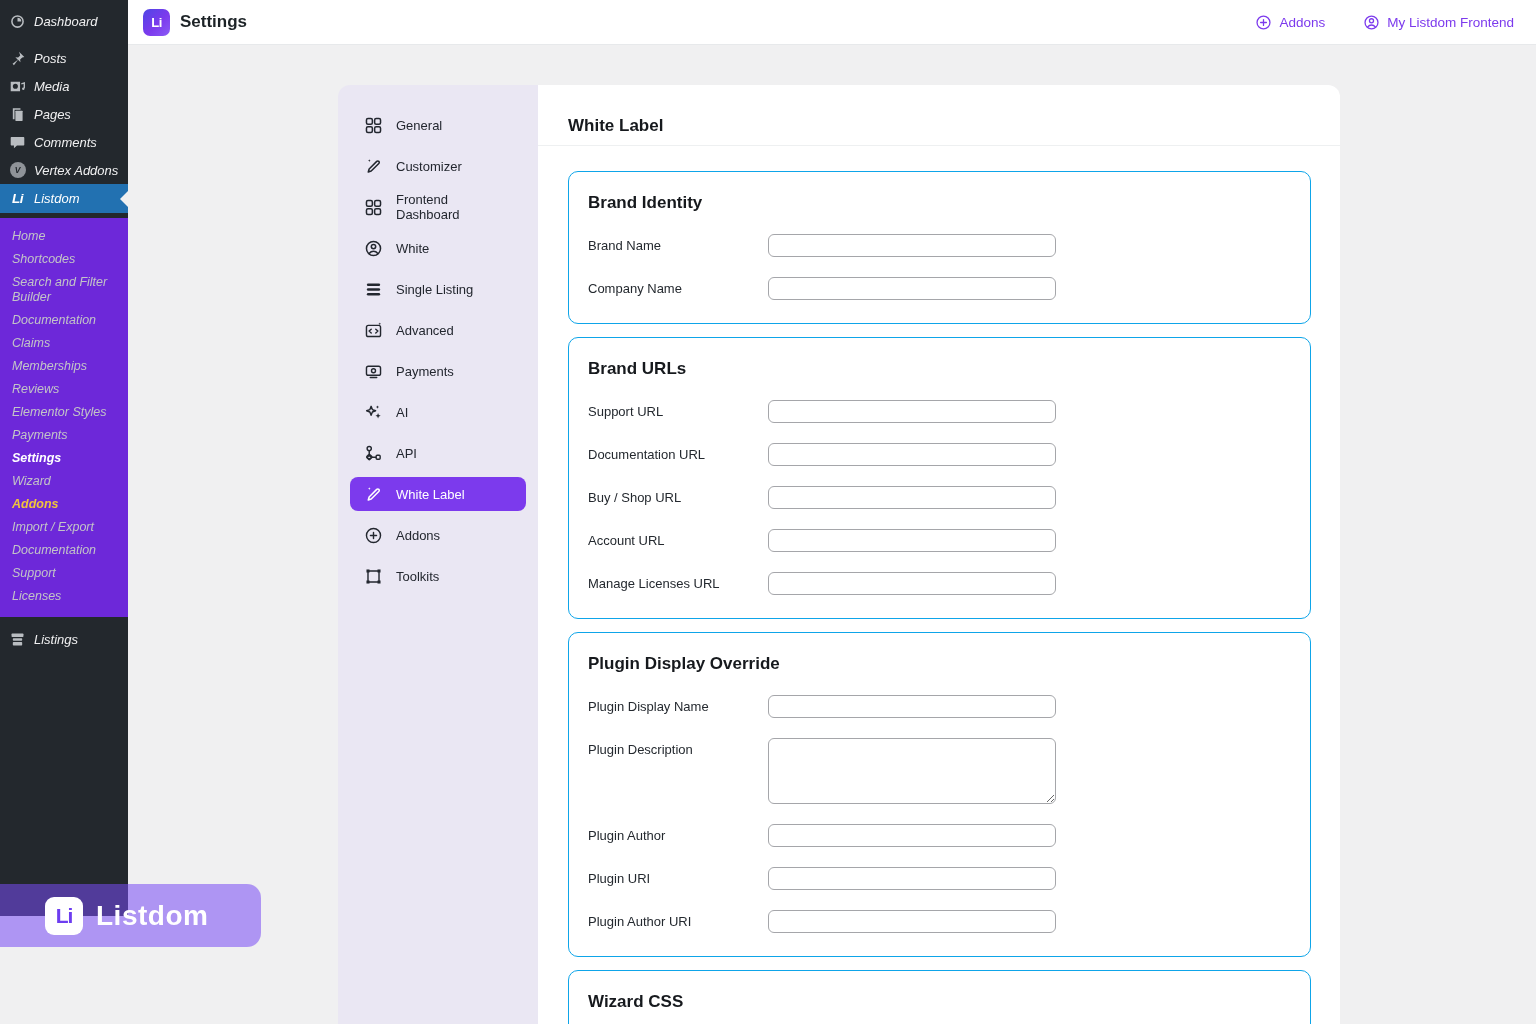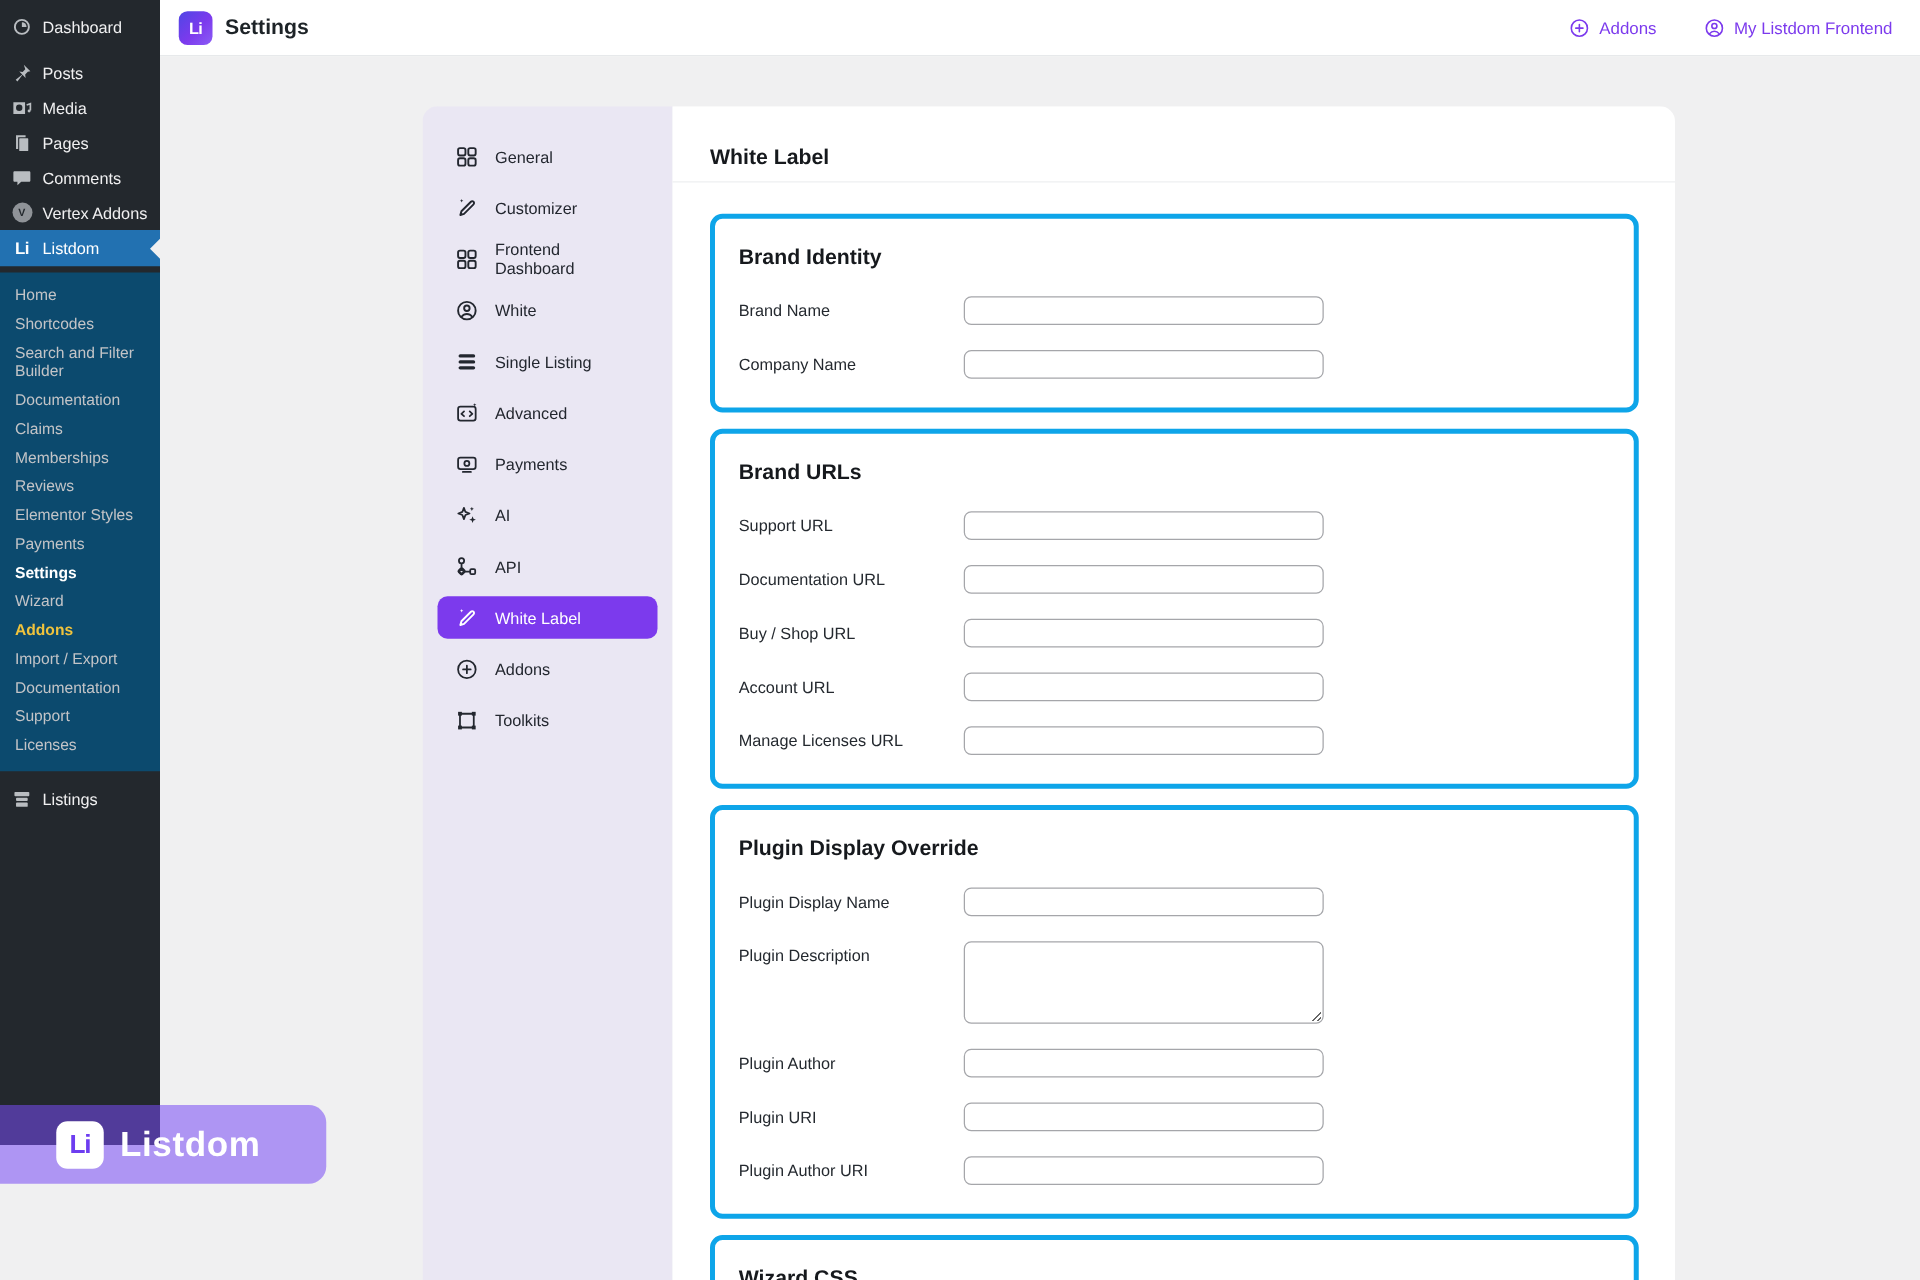--- a/index.html
+++ b/index.html
@@ -2,33 +2,33 @@
 <html><head>
 <meta charset="utf-8">
 <style>
   * { margin:0; padding:0; box-sizing:border-box; }
   html,body { width:1536px; height:1024px; overflow:hidden;
     font-family:"Liberation Sans","DejaVu Sans",sans-serif; background:#f0f0f1; }
   body { position:relative; }
 
   
   .wp-sidebar { position:absolute; left:0; top:0; width:128px; height:916px;
-    background:#23282d; z-index:2; padding-top:7px; }
+    background:#23282d; z-index:2; padding-top:7px;font-style:italic; }
   .wp-item { display:flex; align-items:center; gap:8px; height:28px; padding:0 8px 0 9px;
     color:#f0f0f1; font-size:13px; cursor:pointer; }
   .wp-item .wicon { width:17px; height:17px; flex:0 0 17px; color:#b9bdc1;
     display:flex; align-items:center; justify-content:center; }
   .wp-item.sep { margin-bottom:9px; }
   .wp-item.active-parent { background:#2271b1; color:#fff; height:29px; position:relative; }
   .wp-item.active-parent .wicon { color:#fff; }
   .wp-item.active-parent::after { content:""; position:absolute; right:-1px; top:50%;
     transform:translateY(-50%); border:9px solid transparent; border-right-color:#f0f0f1;
     border-left-width:0; }
   .wp-logo-li { font-weight:800; font-size:13.5px; letter-spacing:-0.5px; color:#fff; }
-  .wp-submenu { background:#0c4a6e; padding:7px 0 9px; margin-top:5px; }
+  .wp-submenu { background:#6d28d9; padding:7px 0 9px; margin-top:5px; }
   .wp-sub-item { padding:4px 10px 4px 12px; font-size:12.5px; line-height:15px;
     color:#c3c4c7; cursor:pointer; }
   .wp-sub-item.current { color:#fff; font-weight:700; }
   .wp-sub-item.highlight { color:#f0c33c; font-weight:700; }
   .wp-listings { margin-top:8px; }
   .vx-circle { width:16px; height:16px; border-radius:50%; background:#8f9398;
     color:#23282d; font-size:8.5px; font-weight:800; display:flex; align-items:center;
     justify-content:center; }
 
   
@@ -57,21 +57,21 @@
     display:flex; align-items:center; gap:13px; font-size:13px; color:#23272f;
     cursor:pointer; }
   .snav-item svg { width:19px; height:19px; flex:0 0 19px; }
   .snav-item.active { background:#7c3aed; color:#fff; }
 
   
   .scontent { flex:1; background:#fff; display:flex; flex-direction:column; }
   .page-title-row { padding:31px 30px 9px; border-bottom:1px solid #eef0f1; }
   .page-title { font-size:17px; font-weight:700; color:#16191d; }
   .cards { padding:25px 29px 0 30px; }
-  .card { border:4px solid #0ea5e9; border-radius:10px; padding:21px 19px 3px;
+  .card { border:1px solid #0ea5e9; border-radius:10px; padding:21px 19px 3px;
     margin-bottom:13px; background:#fff; }
   .card-title { font-size:17px; font-weight:700; color:#16191d; margin-bottom:21px; }
   .field-row { display:flex; align-items:center; margin-bottom:20px; }
   .field-row.top { align-items:flex-start; }
   .field-row.top .field-label { padding-top:4px; }
   .field-label { width:180px; flex:0 0 180px; font-size:13px; color:#24292f; }
   .txt-input { width:288px; height:23px; border:1px solid #a5a6aa; border-radius:6px;
     background:#fff; outline:none; padding:0 8px; font-size:12px;
     font-family:"Liberation Sans","DejaVu Sans",sans-serif; }
   .txt-area { width:288px; height:66px; border:1px solid #a5a6aa; border-radius:6px;

